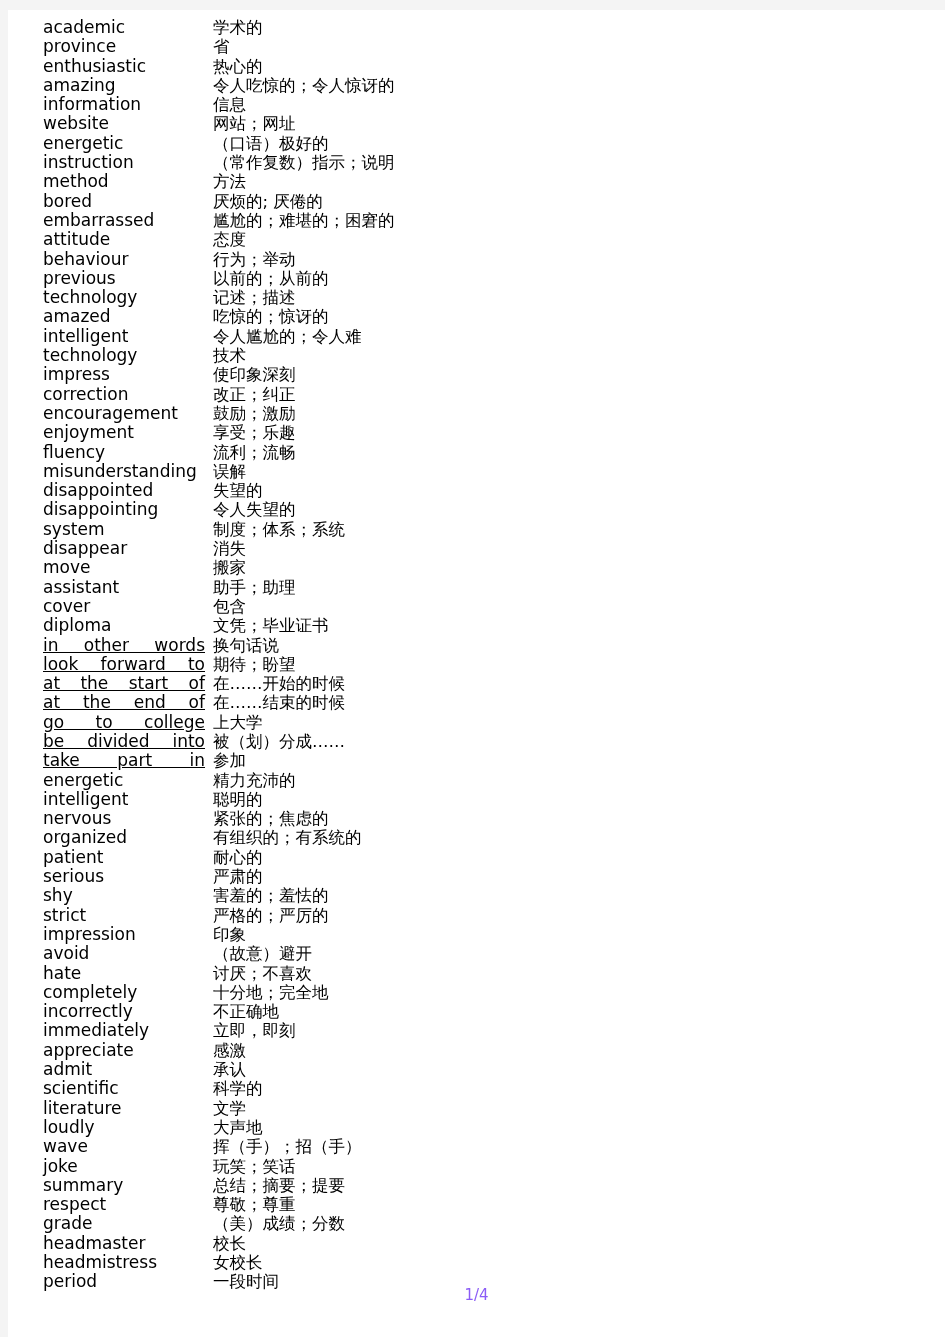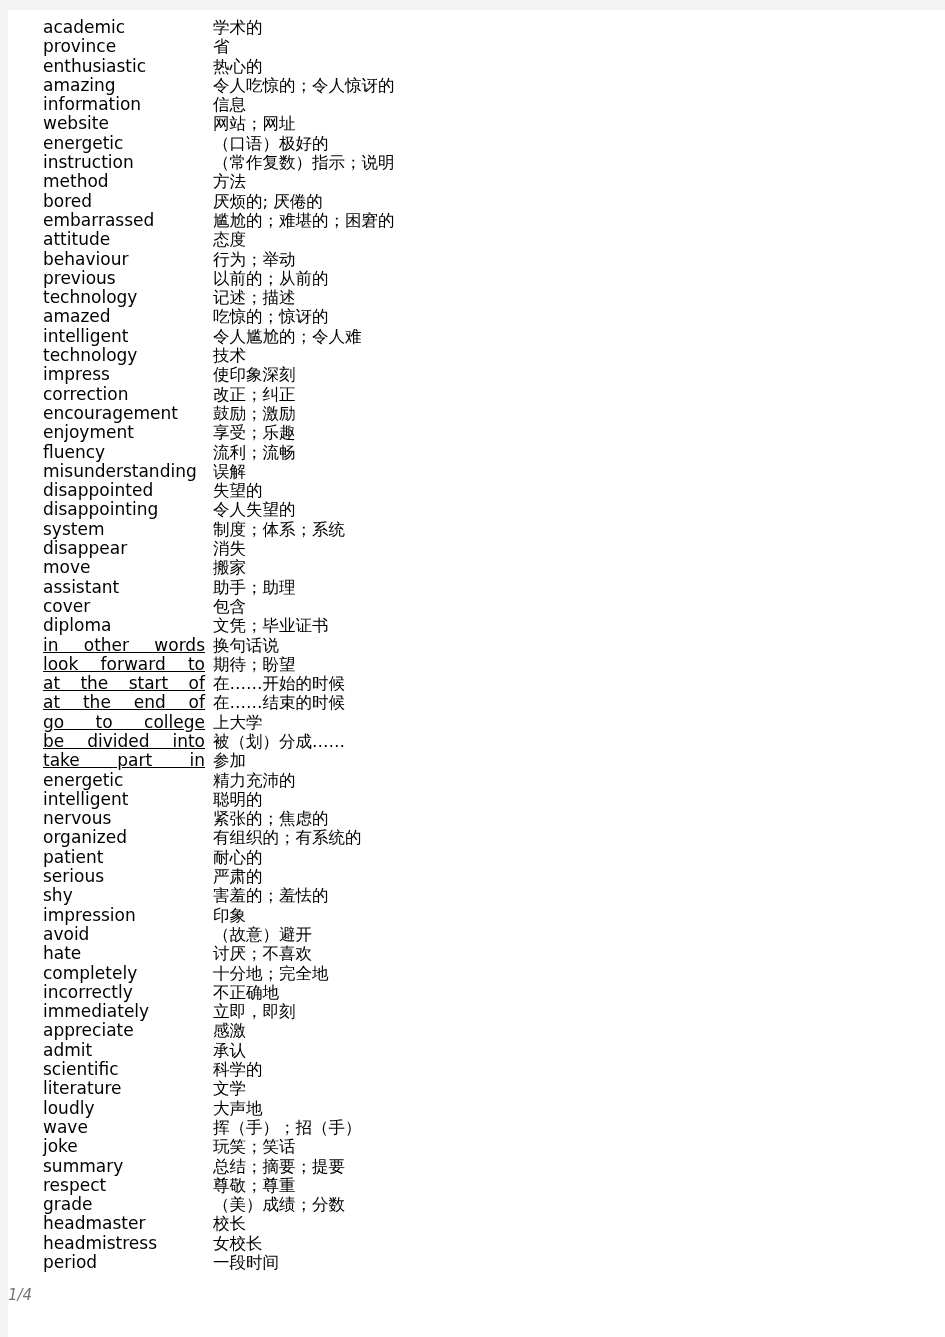--- a/index.html
+++ b/index.html
@@ -69,24 +69,24 @@
     font-family: "DejaVu Sans", "Liberation Sans", sans-serif;
     font-size: 16.5px;
     padding-left: 8px;
   }
 
   #page-footer {
     position: absolute;
     left: 0;
     top: 1276px;
     width: 937px;
+    text-align: center;
     font-size: 15px;
-    color: #737373;
+    color: #8b5cf6;
     font-family: "DejaVu Sans", "Liberation Sans", sans-serif;
-    font-style: italic;
   }
 </style>
 </head>
 <body>
 
 <div id="page-sheet">
 
   <table id="vocab-table">
     <tbody id="vocab-body">
         <tr>
@@ -267,20 +267,24 @@
         </tr>
         <tr>
           <td class="en">serious</td>
           <td class="zh">严肃的</td>
         </tr>
         <tr>
           <td class="en">shy</td>
           <td class="zh">害羞的；羞怯的</td>
         </tr>
         <tr>
+          <td class="en">strict</td>
+          <td class="zh">严格的；严厉的</td>
+        </tr>
+        <tr>
           <td class="en">impression</td>
           <td class="zh">印象</td>
         </tr>
         <tr>
           <td class="en">avoid</td>
           <td class="zh">（故意）避开</td>
         </tr>
         <tr>
           <td class="en">hate</td>
           <td class="zh">讨厌；不喜欢</td>

